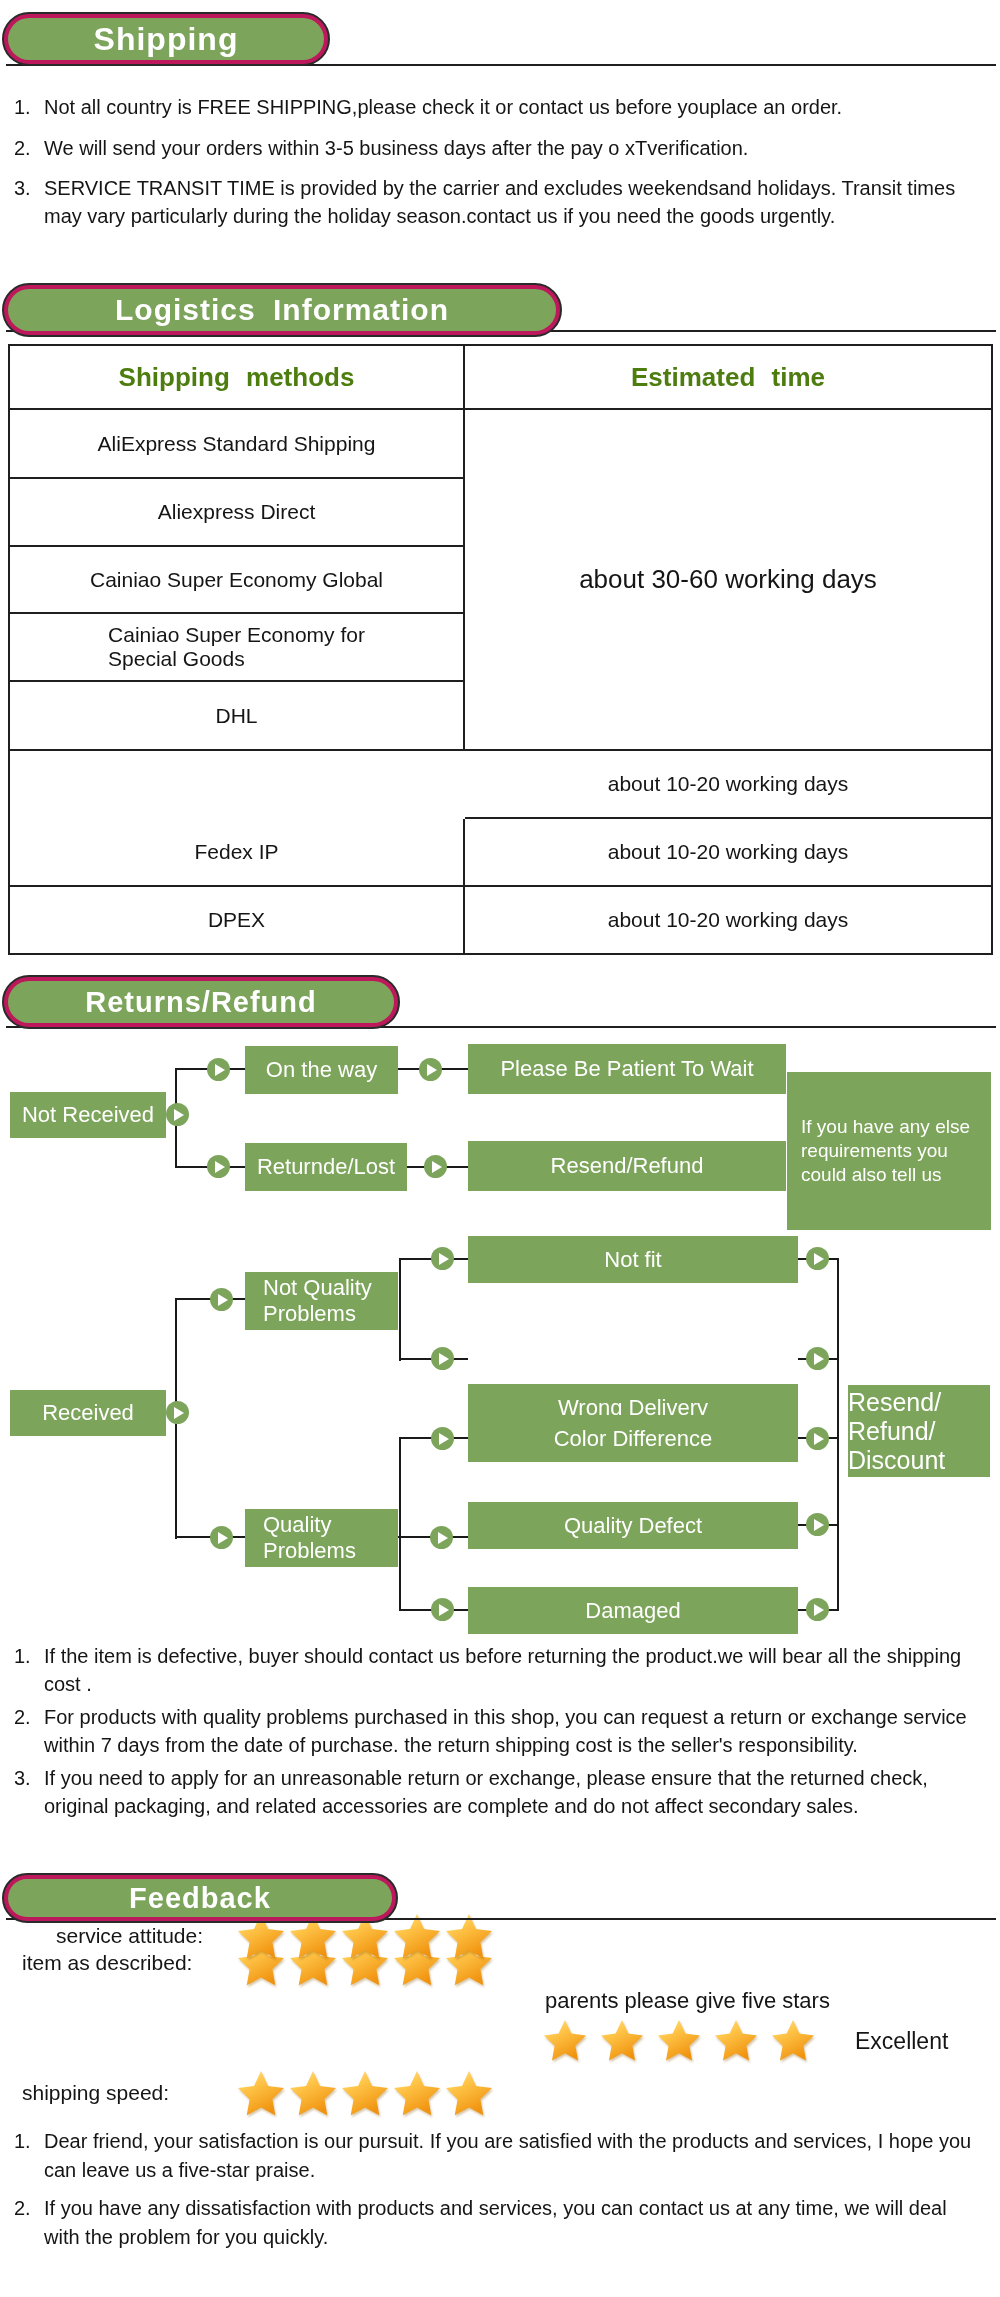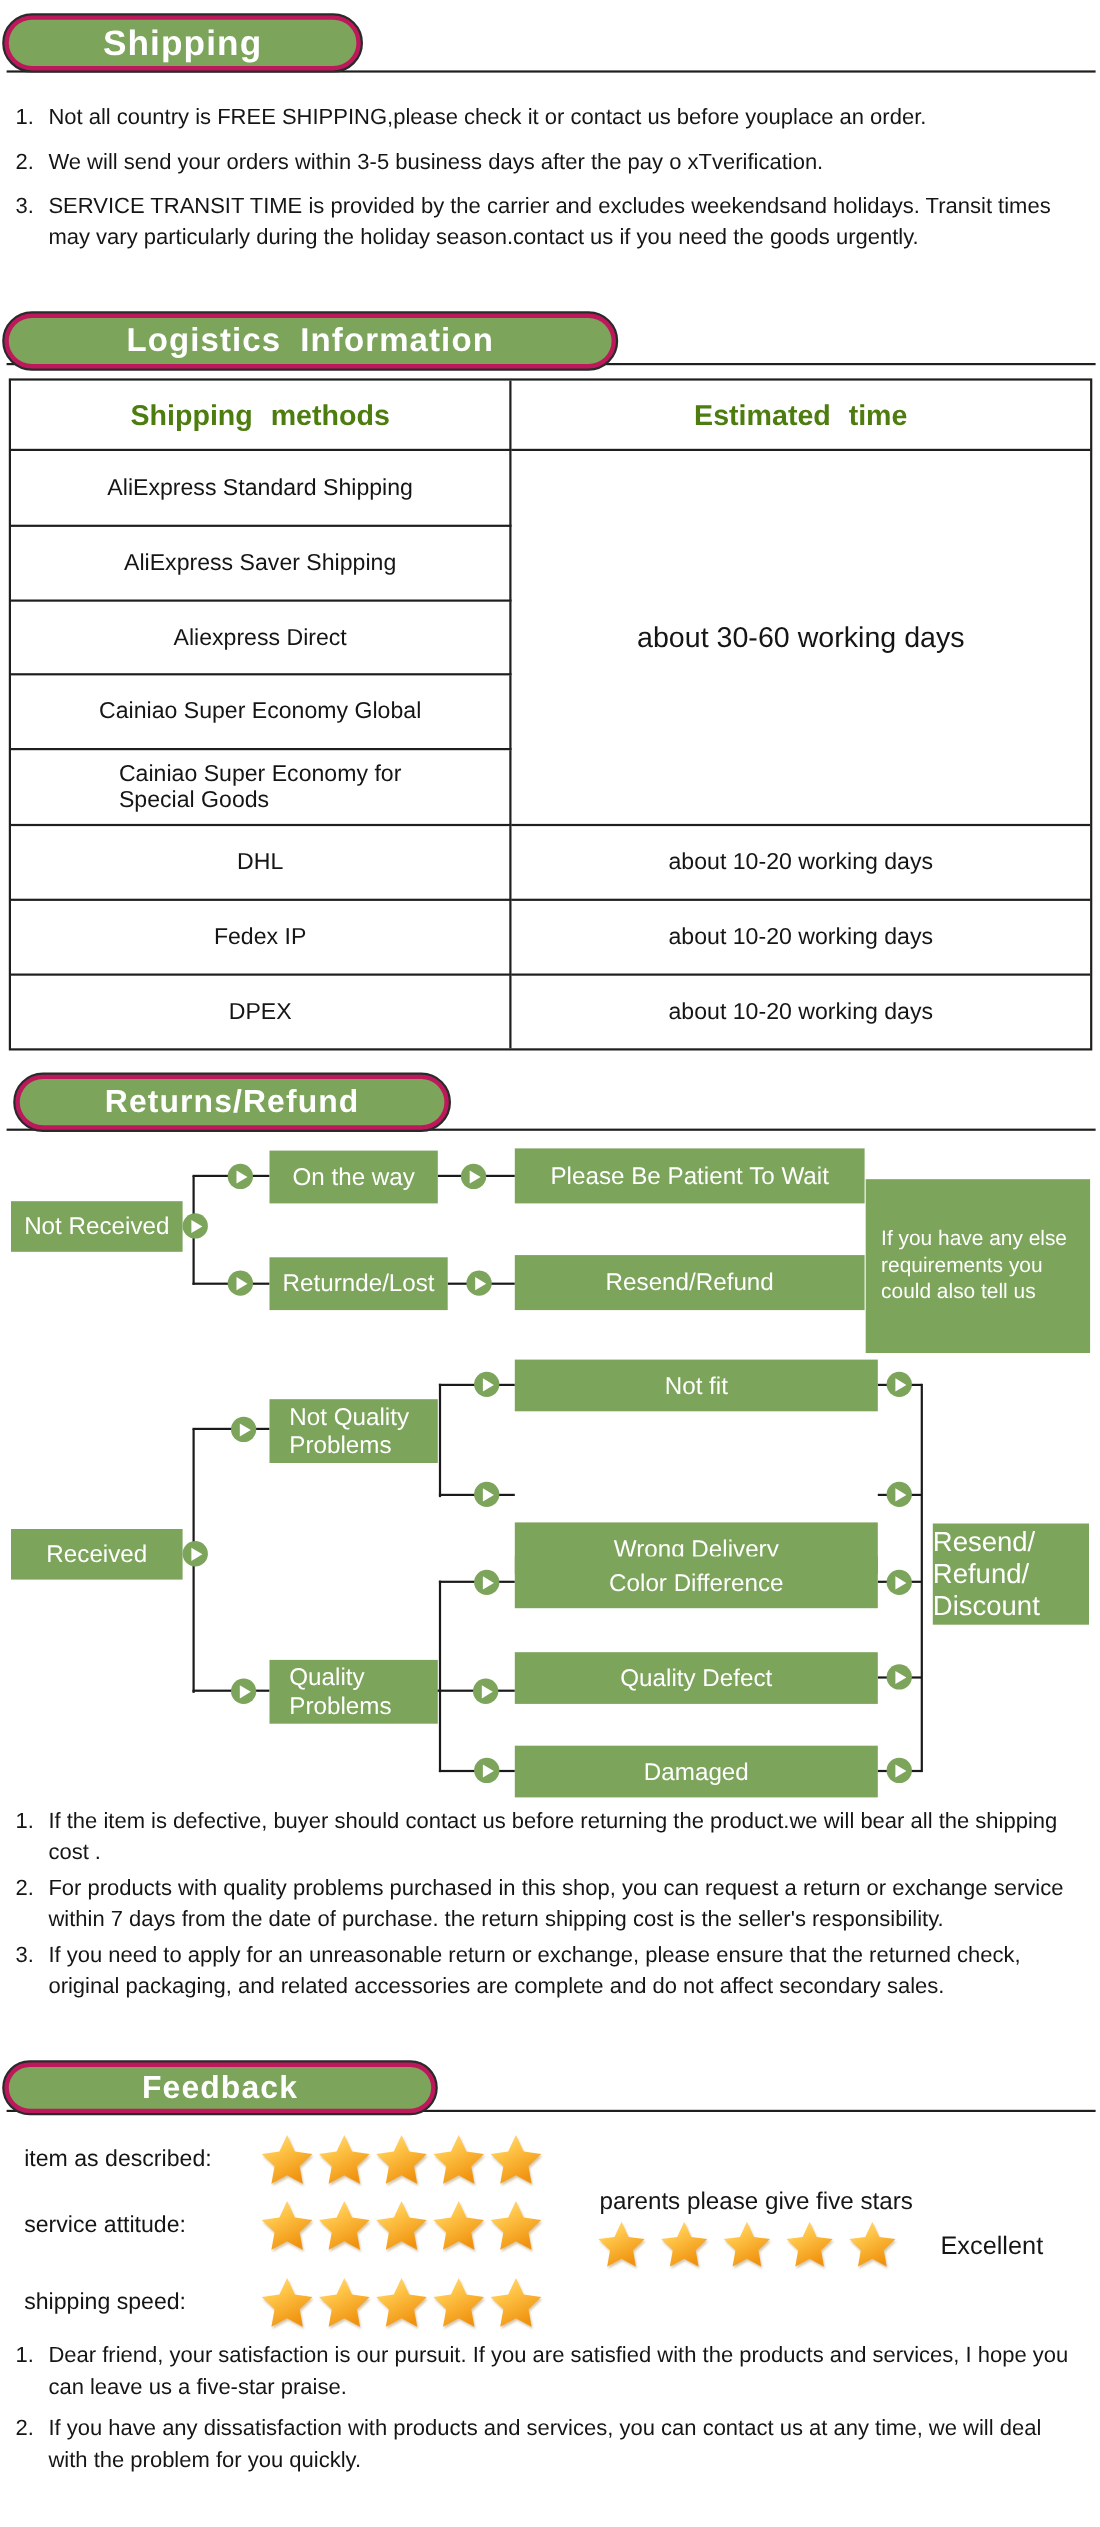--- a/index.html
+++ b/index.html
@@ -91,38 +91,37 @@
   <div class="pill" style="left:2px;top:283px;width:560px;height:54px;">
     <div class="pill-inner" style="font-size:30px;word-spacing:8px;">Logistics Information</div>
   </div>
 
   <div class="ltable">
     <div class="cell th br bb">Shipping methods</div>
     <div class="cell th bb">Estimated time</div>
 
     <div class="cell br bb" style="grid-column:1">AliExpress Standard Shipping</div>
     <div class="cell merged bb">about 30-60 working days</div>
-    <div class="cell br bb" style="grid-column:1">AliExpress Saver Shipping</div>
     <div class="cell br bb" style="grid-column:1">Aliexpress Direct</div>
     <div class="cell br bb" style="grid-column:1">Cainiao Super Economy Global</div>
     <div class="cell br bb" style="grid-column:1">
       <span class="left-block pre">Cainiao Super Economy for
 Special Goods</span>
     </div>
 
     <div class="cell br bb" style="grid-column:1">DHL</div>
     <div class="cell bb" style="grid-column:2">about 10-20 working days</div>
     <div class="cell br bb" style="grid-column:1">Fedex IP</div>
     <div class="cell bb" style="grid-column:2">about 10-20 working days</div>
     <div class="cell br" style="grid-column:1">DPEX</div>
     <div class="cell" style="grid-column:2">about 10-20 working days</div>
   </div>
 
   <div class="hdr-line" style="left:6px;top:1026px;width:990px;"></div>
-  <div class="pill" style="left:12px;top:975px;width:398px;height:54px;">
+  <div class="pill" style="left:2px;top:975px;width:398px;height:54px;">
     <div class="pill-inner" style="font-size:29px;">Returns/Refund</div>
   </div>
 
   <div class="vline" style="left:175px;top:1069px;height:99px;"></div>
   <div class="hline" style="left:175px;top:1068px;width:70px;"></div>
   <div class="hline" style="left:398px;top:1068px;width:70px;"></div>
   <div class="hline" style="left:175px;top:1166px;width:70px;"></div>
   <div class="hline" style="left:407px;top:1166px;width:61px;"></div>
 
   <div class="fbox" style="left:10px;top:1092px;width:156px;height:46px;">Not Received</div>
@@ -215,21 +214,21 @@
     <svg class="star" viewBox="0 0 50 48">
         <use href="#starPath"></use>
       </svg>
     <svg class="star" viewBox="0 0 50 48">
         <use href="#starPath"></use>
       </svg>
     <svg class="star" viewBox="0 0 50 48">
         <use href="#starPath"></use>
       </svg>
   </div>
-  <div class="rating-row" style="left:22px;top:1998px;">
+  <div class="rating-row" style="left:22px;top:1911px;text-align:center;">
     <span class="rating-label">service attitude:</span>
     <svg class="star" viewBox="0 0 50 48">
         <use href="#starPath"></use>
       </svg>
     <svg class="star" viewBox="0 0 50 48">
         <use href="#starPath"></use>
       </svg>
     <svg class="star" viewBox="0 0 50 48">
         <use href="#starPath"></use>
       </svg>

